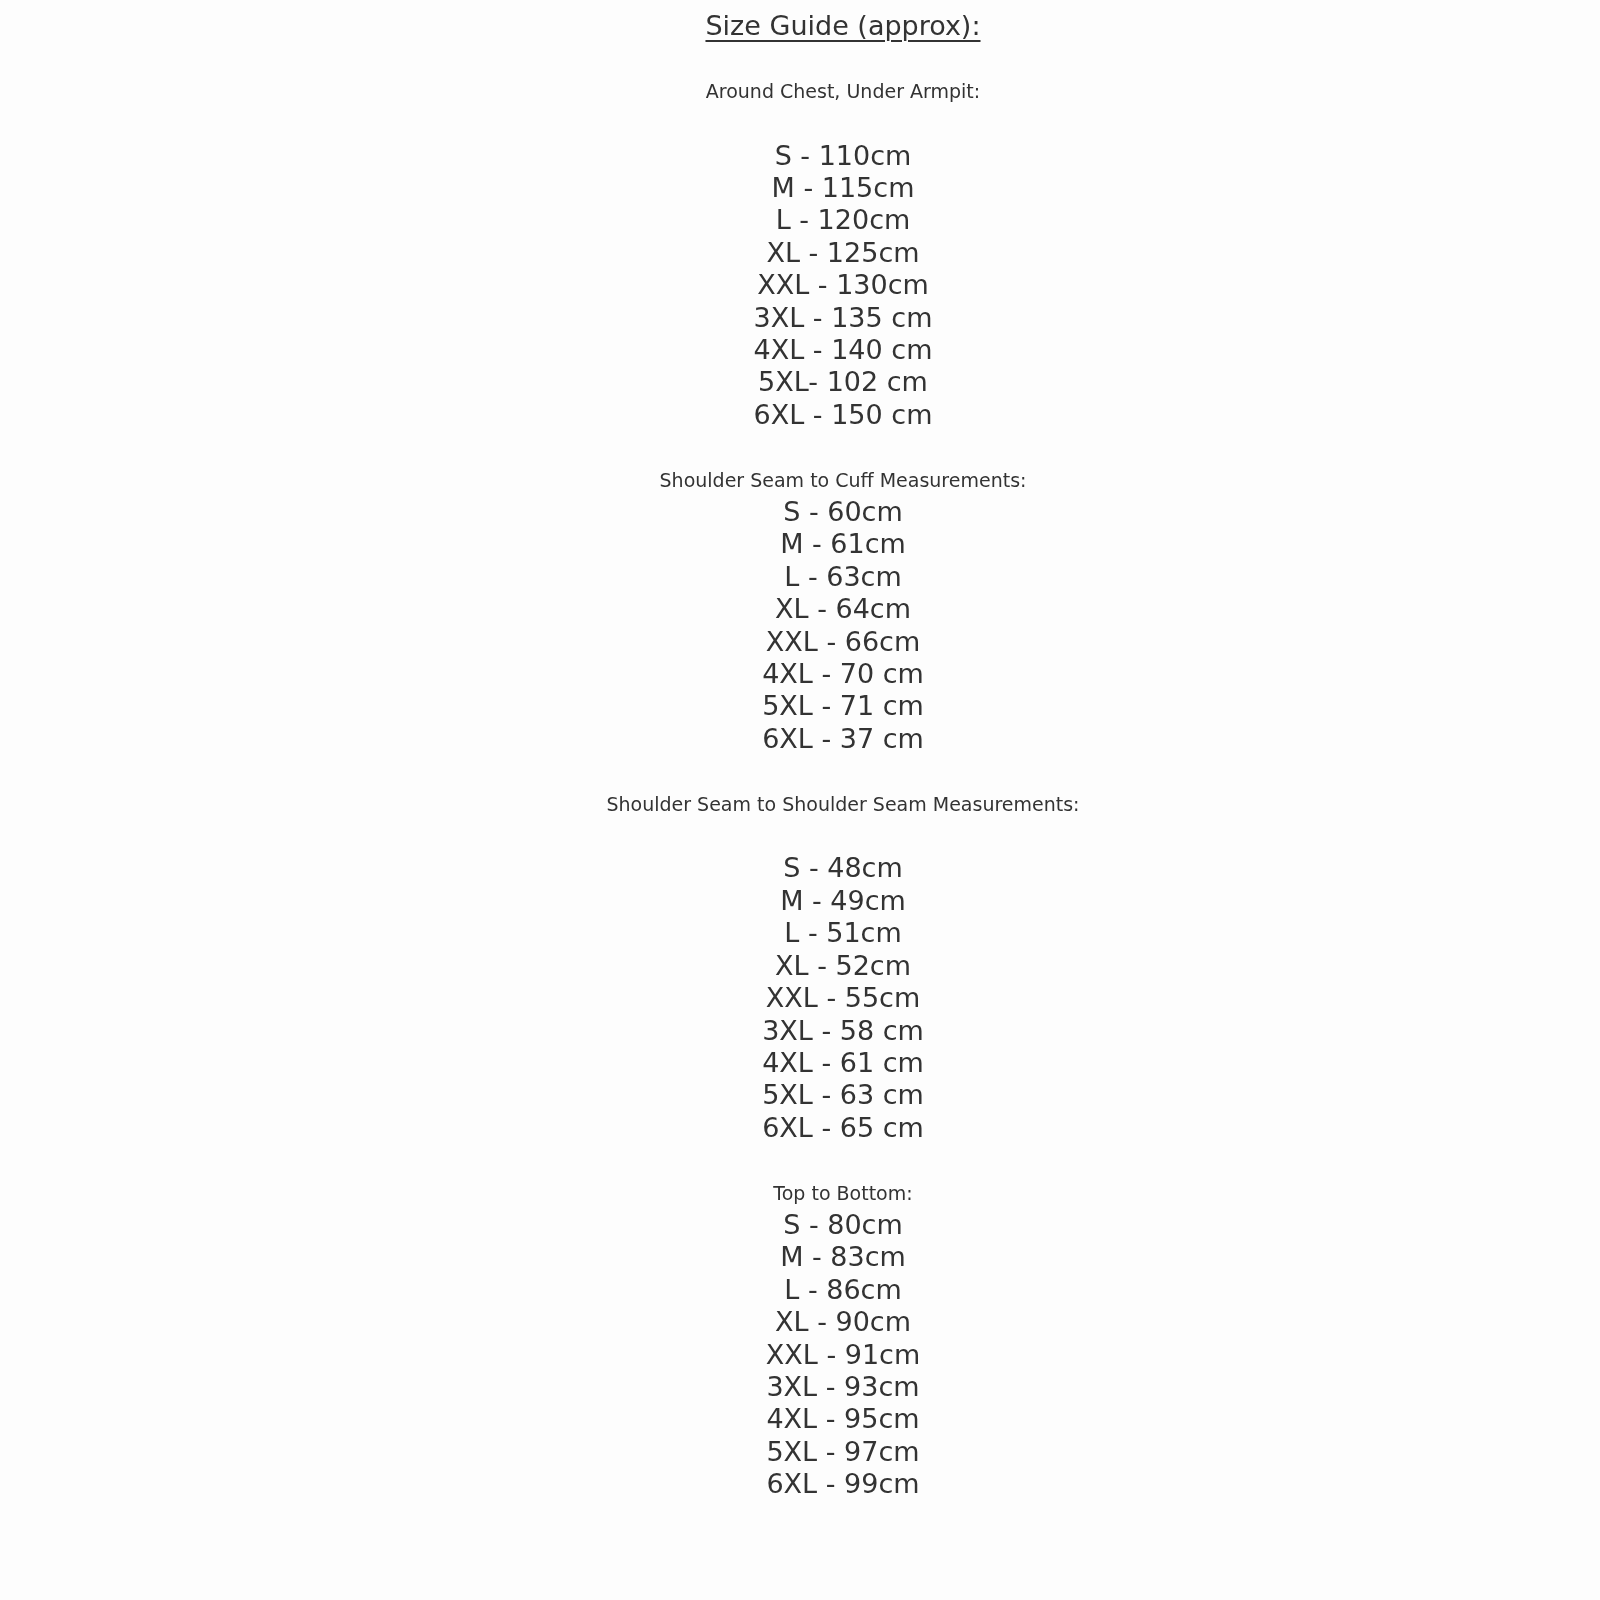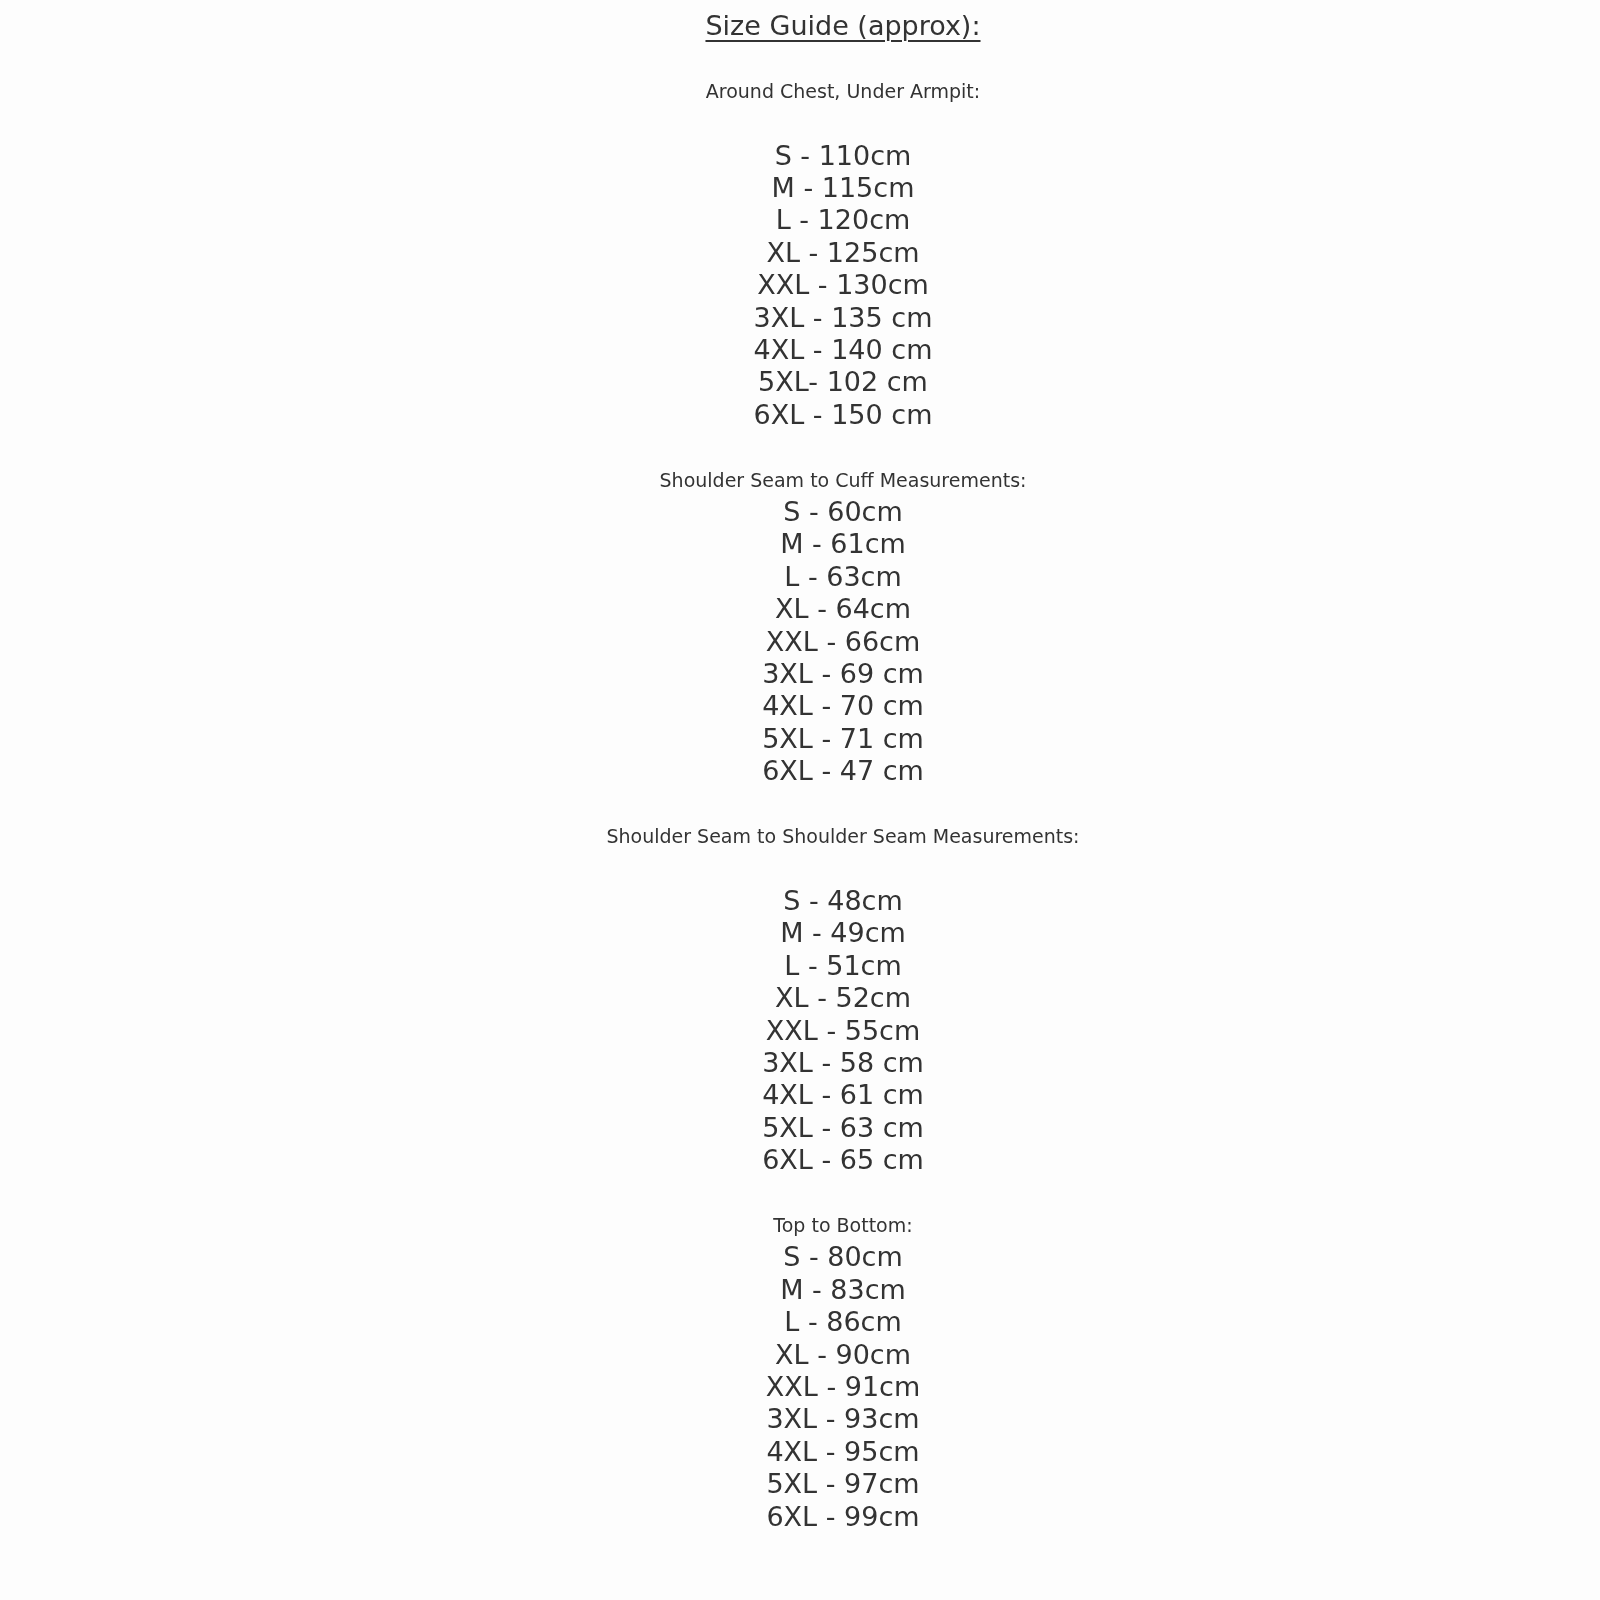--- a/index.html
+++ b/index.html
@@ -67,24 +67,23 @@
         <div class="size-row">5XL- 102 cm</div>
         <div class="size-row">6XL - 150 cm</div>
       </section>
       <section class="size-section">
         <h2 class="section-heading">Shoulder Seam to Cuff Measurements:</h2>
         <div class="size-row">S - 60cm</div>
         <div class="size-row">M - 61cm</div>
         <div class="size-row">L - 63cm</div>
         <div class="size-row">XL - 64cm</div>
         <div class="size-row">XXL - 66cm</div>
-        <div class="size-row">3XL - 69 cm</div>
         <div class="size-row">4XL - 70 cm</div>
         <div class="size-row">5XL - 71 cm</div>
-        <div class="size-row">6XL - 47 cm</div>
+        <div class="size-row">6XL - 37 cm</div>
       </section>
       <section class="size-section">
         <h2 class="section-heading gap-after">Shoulder Seam to Shoulder Seam Measurements:</h2>
         <div class="size-row">S - 48cm</div>
         <div class="size-row">M - 49cm</div>
         <div class="size-row">L - 51cm</div>
         <div class="size-row">XL - 52cm</div>
         <div class="size-row">XXL - 55cm</div>
         <div class="size-row">3XL - 58 cm</div>
         <div class="size-row">4XL - 61 cm</div>

